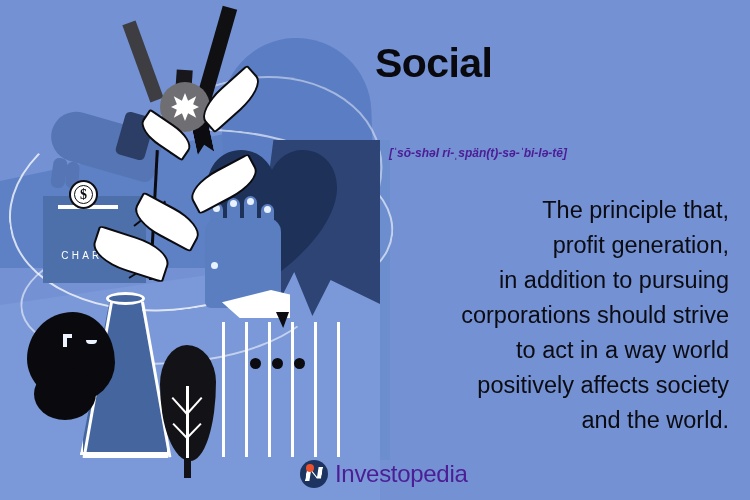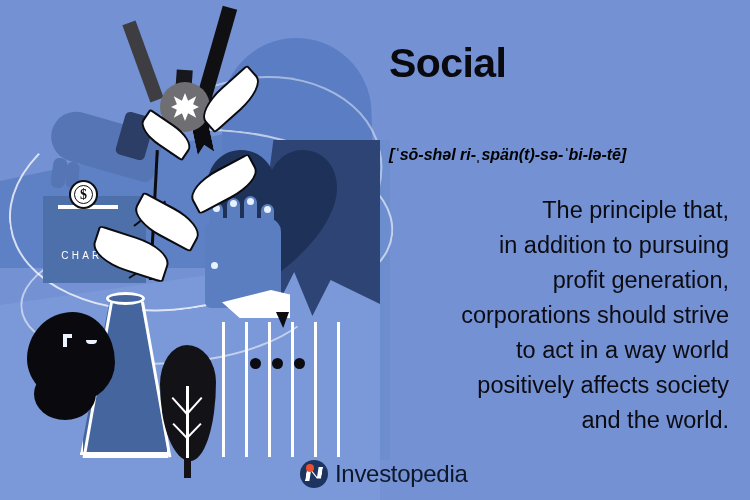--- a/index.html
+++ b/index.html
@@ -178,27 +178,27 @@
     position:absolute;left:222px;top:290px;width:68px;height:28px;background:#ffffff;
     clip-path:polygon(0% 44%, 72% 0%, 100% 16%, 100% 100%, 26% 100%);
   }
   .cuff-tip{
     position:absolute;left:276px;top:312px;width:13px;height:16px;background:#0b0b10;
     clip-path:polygon(0% 0%, 100% 0%, 55% 100%);
   }
 
   
   .title{
-    position:absolute;left:389px;top:44px;width:330px;
+    position:absolute;left:375px;top:44px;width:330px;
     color:#09090e;font-size:41px;line-height:0.97;font-weight:bold;
     letter-spacing:-0.6px;font-family:"Liberation Sans",sans-serif;
   }
   .pron{
     position:absolute;left:389px;top:146px;width:330px;
-    color:#000000;font-size:16px;font-style:italic;font-weight:600;
+    color:#4c1d95;font-size:12px;font-style:italic;font-weight:600;
     font-family:"Liberation Sans",sans-serif;
   }
   .definition{
     position:absolute;left:389px;top:193px;width:340px;
     color:#0b0b11;font-size:23.5px;line-height:35px;
     font-family:"Liberation Sans",sans-serif;
   }
   .definition .dline{display:block;white-space:nowrap;text-align:right;}
 
   
@@ -211,21 +211,21 @@
   .logo-z{
     position:absolute;left:6px;top:7px;width:16px;height:14px;
     background:#ffffff;
     clip-path:polygon(0% 100%, 0% 18%, 28% 18%, 72% 72%, 72% 0%, 100% 0%, 100% 82%, 72% 82%, 28% 28%, 28% 100%);
     transform:skewX(-9deg);
   }
   .logo-dot{
     position:absolute;left:6px;top:4px;width:8px;height:8px;border-radius:50%;background:#e8502e;
   }
   .logo-text{
-    color:#0f172a;font-size:24px;letter-spacing:-0.3px;font-family:"Liberation Sans",sans-serif;
+    color:#4c1d95;font-size:24px;letter-spacing:-0.3px;font-family:"Liberation Sans",sans-serif;
   }
 </style>
 </head>
 <body>
 
 <div id="card">
 
   <div>
 
     <div class="bg-sweep"></div>
@@ -325,22 +325,22 @@
   </div>
 
   <div class="title">
     <span>Social</span><br>
   </div>
 
   <div class="pron">[ˈsō-shəl ri-ˌspän(t)-sə-ˈbi-lə-tē]</div>
 
   <div class="definition">
     <span class="dline">The principle that,</span>
+    <span class="dline">profit generation,</span>
     <span class="dline">in addition to pursuing</span>
-    <span class="dline">profit generation,</span>
     <span class="dline">corporations should strive</span>
     <span class="dline">to act in a way world</span>
     <span class="dline">positively affects society</span>
     <span class="dline">and the world.</span>
   </div>
 
   <div class="logo-wrap">
     <div class="logo-mark">
       <div class="logo-z"></div>
       <div class="logo-dot"></div>

